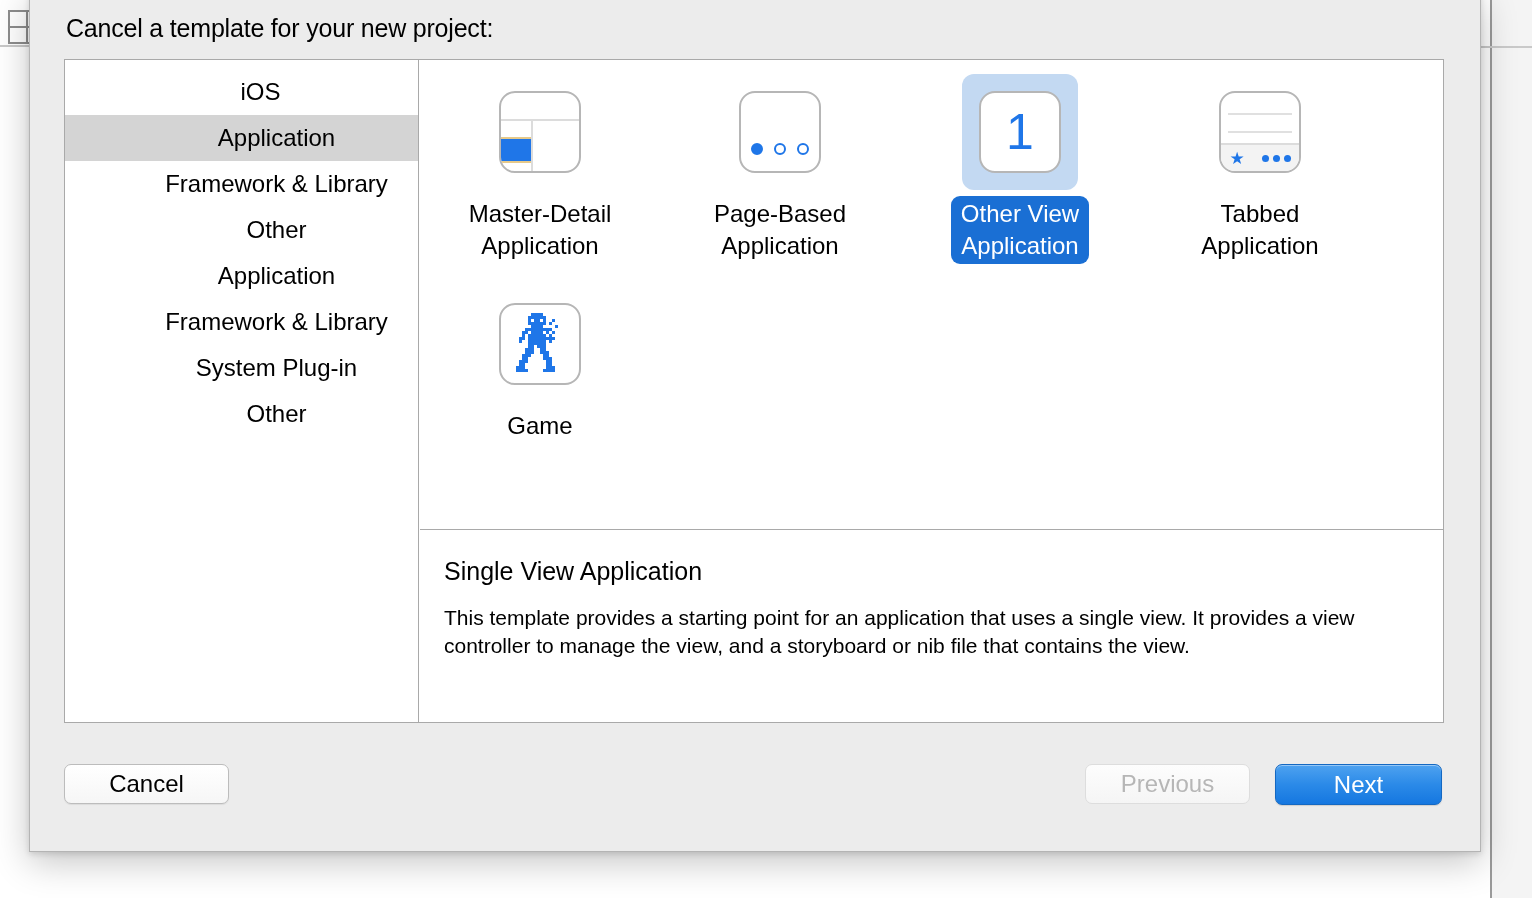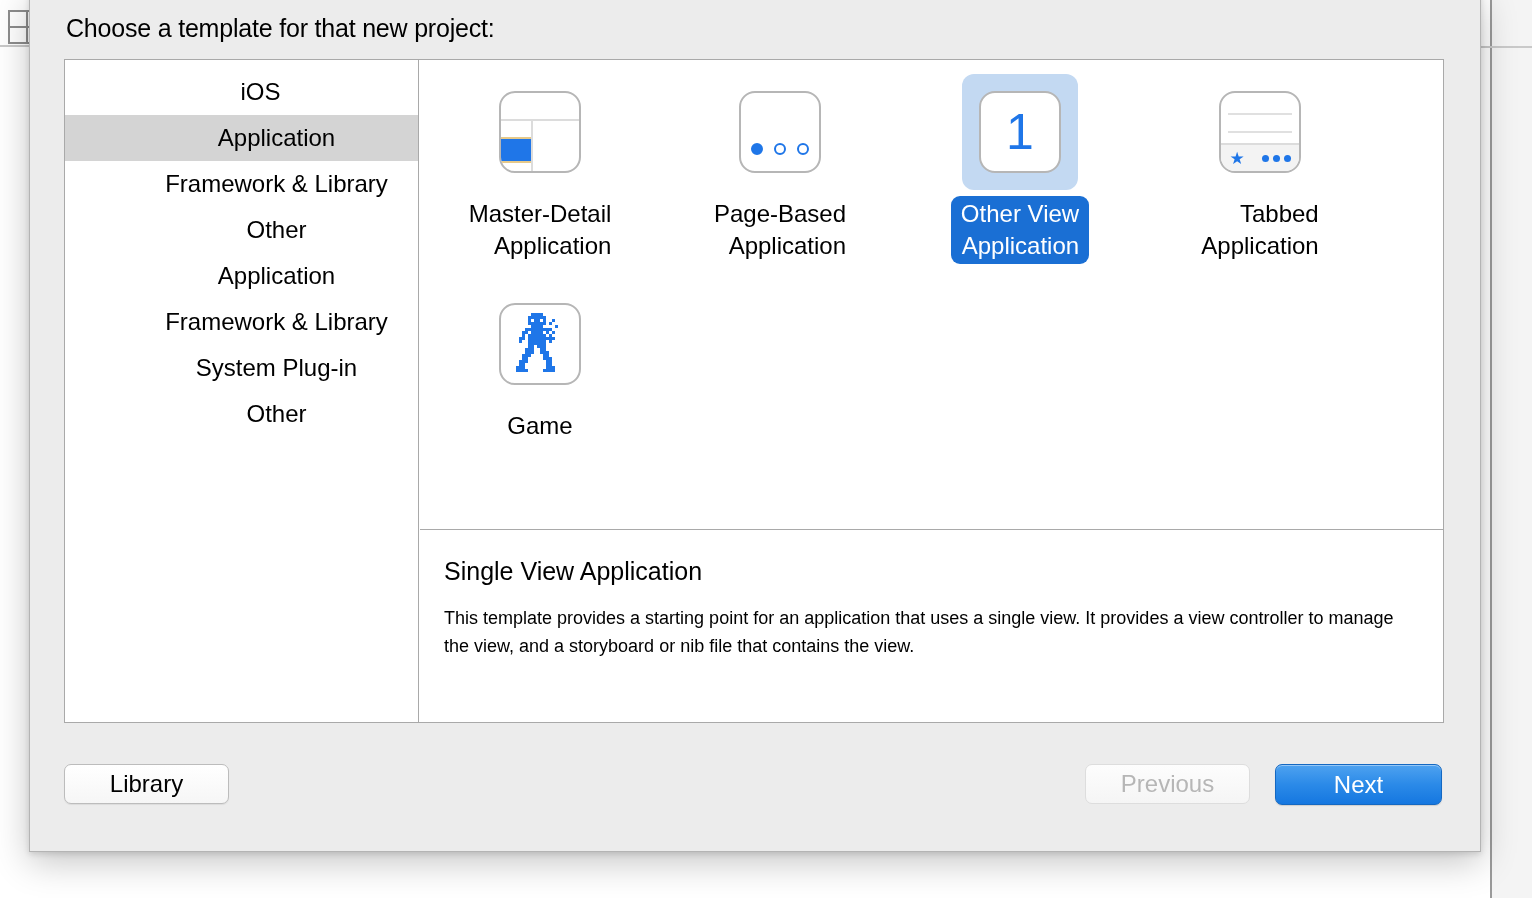--- a/index.html
+++ b/index.html
@@ -144,21 +144,21 @@
     border: 2px solid #b6b6b6;
     background: #ffffff;
     position: relative;
     overflow: hidden;
     box-sizing: border-box;
   }
   .tpl-label {
     margin-top: 6px;
     font-size: 24px;
     line-height: 32px;
-    text-align: right;
+    text-align: center;
     color: #000000;
     padding: 2px 10px;
     border-radius: 9px;
     white-space: pre-line;
   }
   .tpl.selected .tpl-label {
     background: #1a6fd4;
     color: #ffffff;
   }
 
@@ -198,21 +198,21 @@
     background: #ffffff;
     padding: 26px 36px 0 24px;
     box-sizing: border-box;
   }
   #desc-title {
     font-size: 25px;
     color: #000000;
     margin-bottom: 18px;
   }
   #desc-body {
-    font-size: 18px;
+    font-size: 21px;
     line-height: 28px;
     color: #000000;
     max-width: 990px;
   }
 
   
   .btn {
     position: absolute;
     border-radius: 7px;
     box-sizing: border-box;
@@ -255,21 +255,21 @@
   <div class="bg-glyph" style="left:26px;  top:10px; width:14px; height:14px;"></div>
   <div class="bg-glyph" style="left:26px;  top:26px; width:14px; height:14px;"></div>
 
   <div class="bg-line-v" style="left:1490px; top:0;  height:898px;"></div>
   <div class="bg-panel" style="left:1492px; top:0;  width:40px; height:898px; background:#f4f4f4;"></div>
   <div class="bg-line-h" style="left:1460px; top:46px; width:72px;"></div>
 </div>
 
 <div id="sheet">
 
-  <div id="sheet-title">Choose a template for that new project:</div>
+  <div id="sheet-title">Cancel a template for your new project:</div>
 
   <div id="content-box">
 
     <div id="sidebar">
         <div class="side-row group">iOS</div>
         <div class="side-row child selected">Application</div>
         <div class="side-row child">Framework &amp; Library</div>
         <div class="side-row child">Other</div>
         <div class="side-row child">Application</div>
         <div class="side-row child">Framework &amp; Library</div>
@@ -469,16 +469,16 @@
           </div>
         </div>
     </div>
 
     <div id="desc-pane">
       <div id="desc-title">Single View Application</div>
       <div id="desc-body">This template provides a starting point for an application that uses a single view. It provides a view controller to manage the view, and a storyboard or nib file that contains the view.</div>
     </div>
   </div>
 
-  <div class="btn" id="btn-cancel">Library</div>
+  <div class="btn" id="btn-cancel">Cancel</div>
   <div class="btn" id="btn-previous">Previous</div>
   <div class="btn" id="btn-next">Next</div>
 </div>
 
 </body></html>

